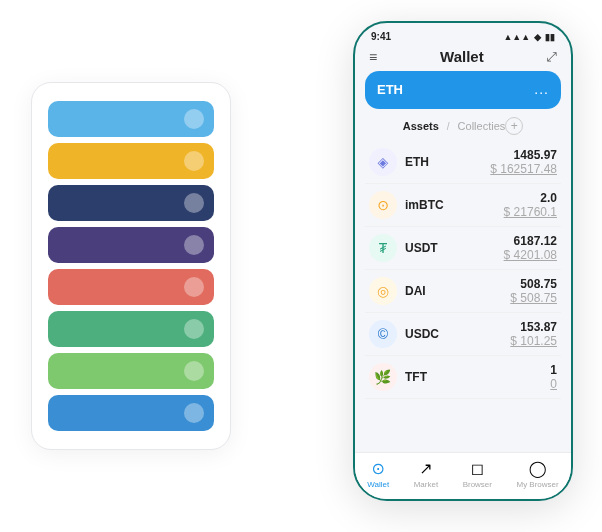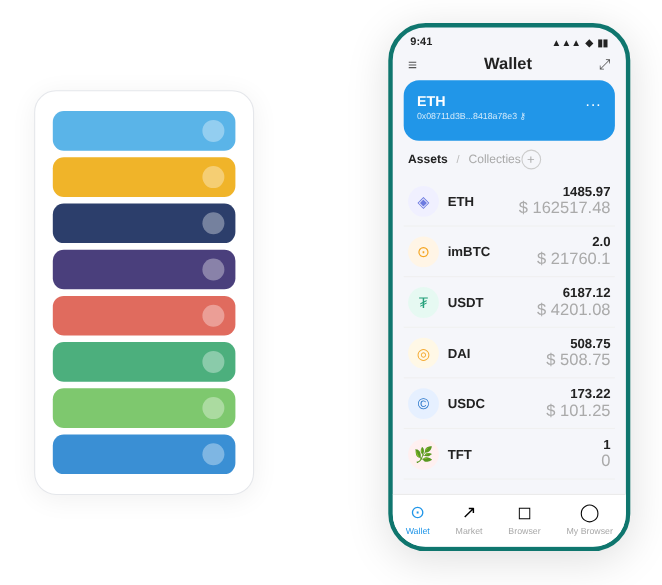--- a/index.html
+++ b/index.html
@@ -60,21 +60,21 @@
 
     
     .phone {
       position: absolute;
       right: 18px;
       top: 10px;
       width: 220px;
       height: 480px;
       border-radius: 34px;
       background: #f5f6fa;
-      border: 4px solid #0f766e;
+      border: 2px solid #0f766e;
       box-shadow: 0 8px 40px rgba(0,0,0,0.13);
       overflow: hidden;
       display: flex;
       flex-direction: column;
       z-index: 2;
     }
 
     .phone-status-bar {
       display: flex;
       justify-content: space-between;
@@ -155,21 +155,21 @@
 
     .eth-balance-symbol {
       font-size: 13px;
       font-weight: 400;
       margin-right: 2px;
     }
 
     
     .assets-header {
       display: flex;
-      justify-content: flex-start;
+      justify-content: center;
       align-items: center;
       padding: 0 14px 6px;
     }
 
     .assets-tabs {
       display: flex;
       gap: 8px;
       align-items: center;
     }
 
@@ -242,22 +242,23 @@
       text-align: right;
     }
 
     .asset-amount {
       font-size: 12px;
       font-weight: 600;
       color: #222;
     }
 
     .asset-value {
-      font-size: 15px;
+      font-size: 12px;
       color: #aaa;
+      text-decoration: underline;
     }
 
     
     .bottom-nav {
       display: flex;
       justify-content: space-around;
       align-items: center;
       padding: 6px 0 10px;
       border-top: 1px solid #ebebeb;
       background: #fff;
@@ -335,21 +336,20 @@
       <span class="menu-icon">≡</span>
       <span class="phone-title">Wallet</span>
       <span class="expand-icon">⤢</span>
     </div>
 
     <div class="eth-card">
       <div class="eth-card-top">
         <span class="eth-label">ETH</span>
         <span class="eth-dots">...</span>
       </div>
-      <div class="eth-address">0x08711d3B...8418a78e3 ⚷</div>
     </div>
 
     <div class="assets-header">
       <div class="assets-tabs">
         <span class="assets-tab-active">Assets</span>
         <span class="assets-tab-divider">/</span>
         <span class="assets-tab-inactive">Collecties</span>
       </div>
       <div class="add-icon">+</div>
     </div>
@@ -395,21 +395,21 @@
             <div class="asset-amount">508.75</div>
             <div class="asset-value">$ 508.75</div>
           </div>
         </div>
         <div class="asset-item">
           <div class="asset-left">
             <div class="asset-icon" style="background: rgb(230, 240, 255); color: rgb(39, 117, 202);">©</div>
             <span class="asset-name">USDC</span>
           </div>
           <div class="asset-right">
-            <div class="asset-amount">173.22</div>
+            <div class="asset-amount">153.87</div>
             <div class="asset-value">$ 101.25</div>
           </div>
         </div>
         <div class="asset-item">
           <div class="asset-left">
             <div class="asset-icon" style="background: rgb(255, 240, 240); color: rgb(224, 90, 122);">🌿</div>
             <span class="asset-name">TFT</span>
           </div>
           <div class="asset-right">
             <div class="asset-amount">1</div>

